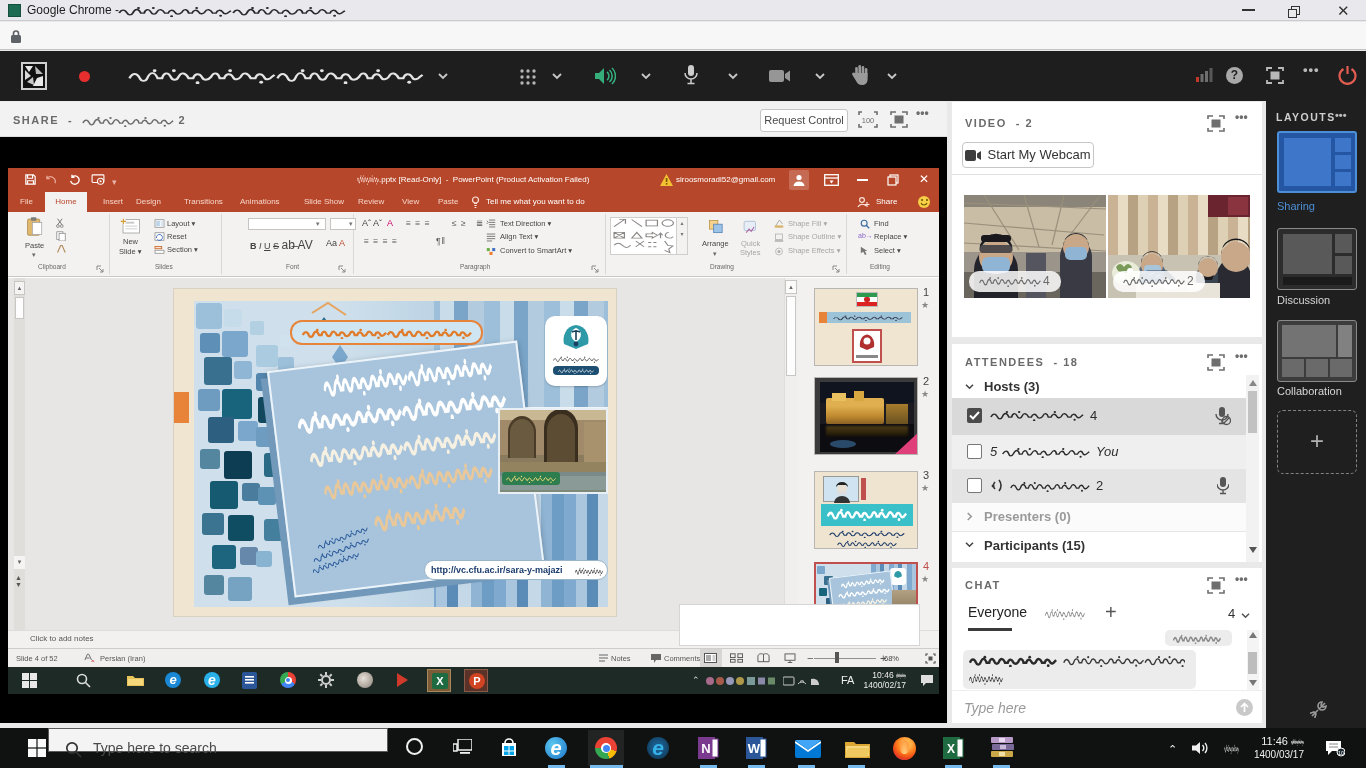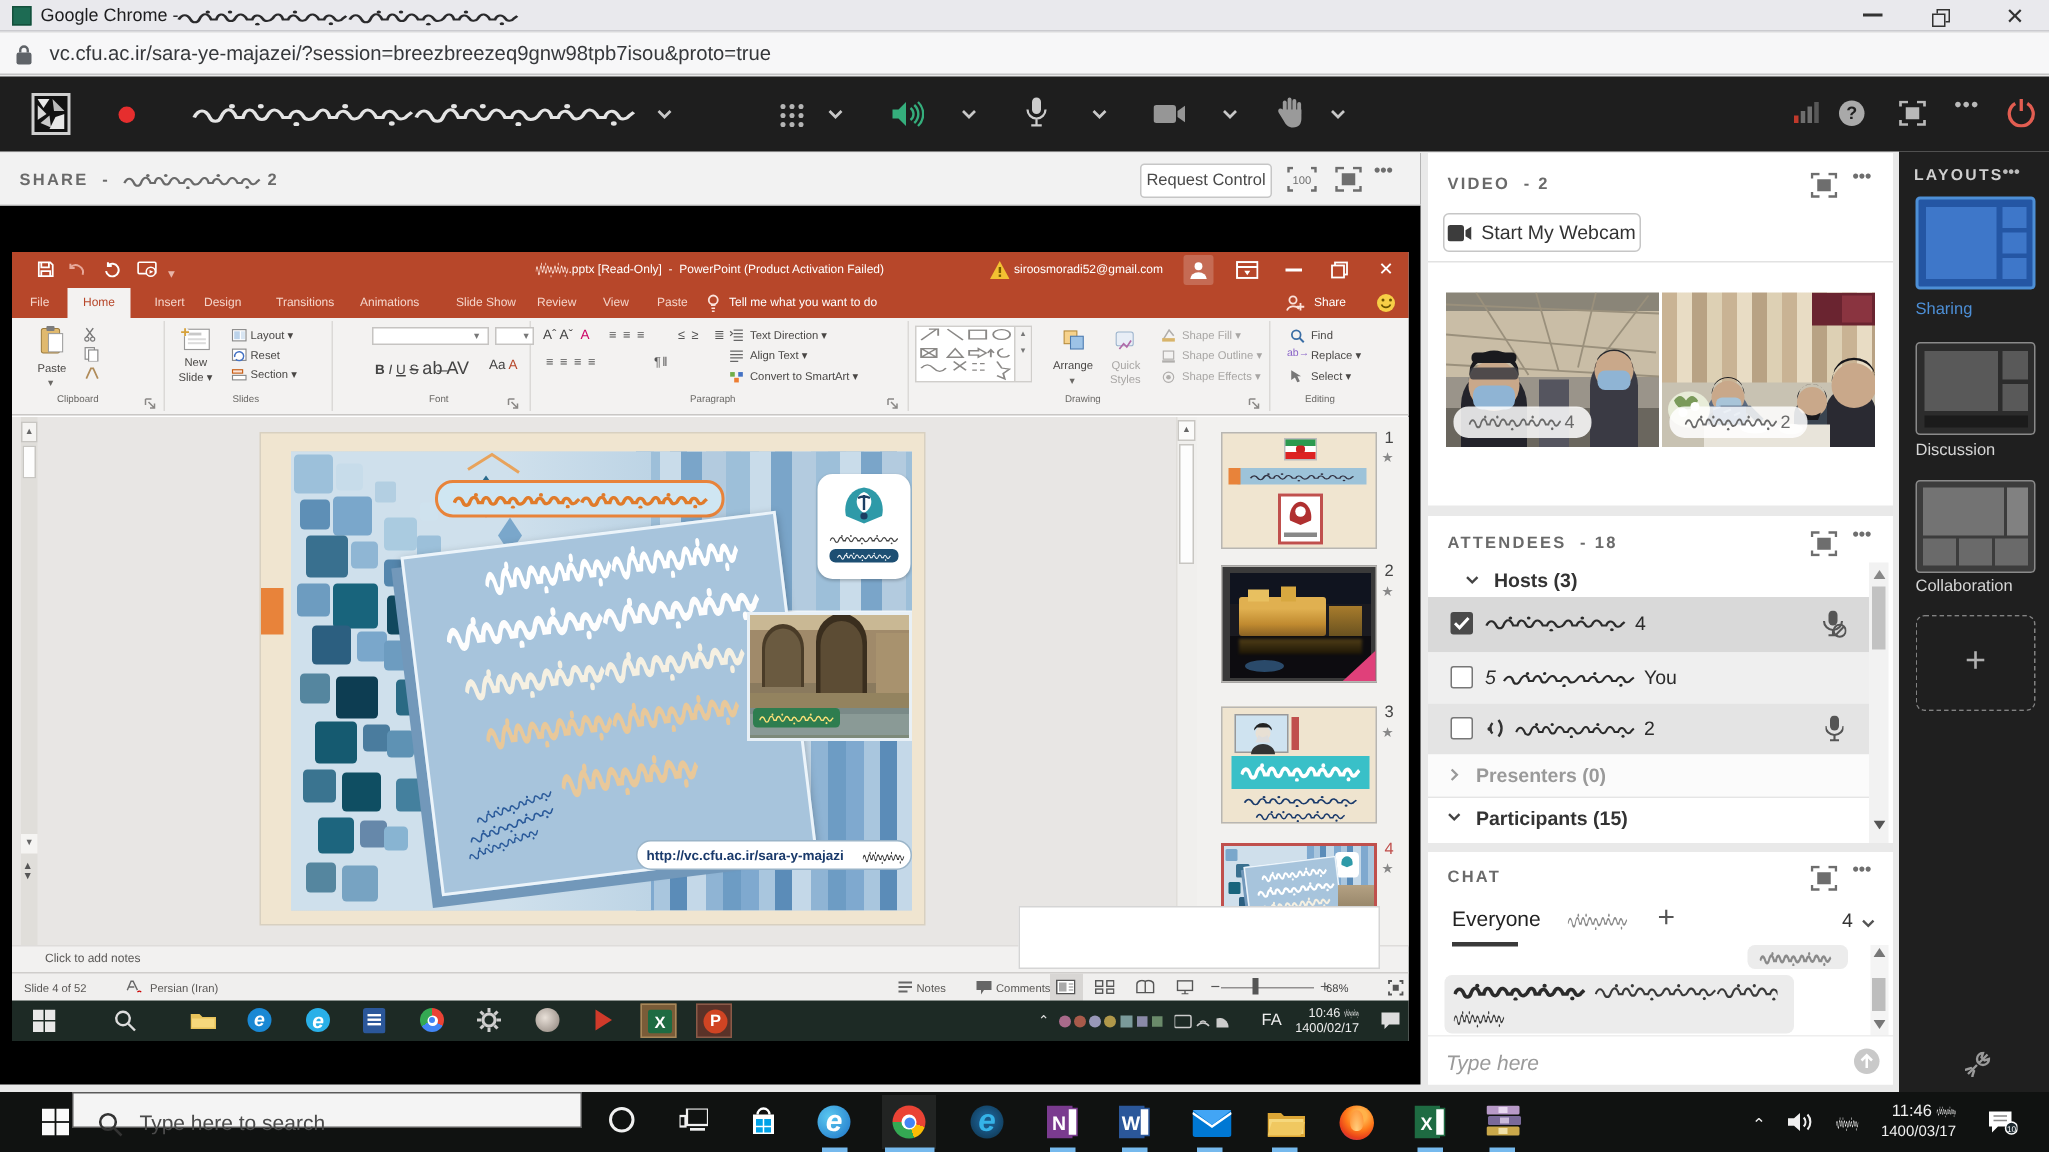--- a/index.html
+++ b/index.html
@@ -69,21 +69,20 @@
   <div class="abs" style="left:1291px;top:6px;width:9px;height:9px;border:1.4px solid #333;background:#e9e9ed"></div>
   <div class="abs" style="left:1288px;top:9px;width:9px;height:9px;border:1.4px solid #333;background:#e9e9ed"></div>
   <div class="abs" style="left:1337px;top:2px;font-size:15px;color:#333">✕</div>
 </div>
 
 <div class="abs" id="addrbar">
   <svg class="abs" style="left:10px;top:7px" width="12" height="15" viewBox="0 0 12 15">
       <rect x="1" y="6" width="10" height="8" rx="1.5" fill="#5f6368"></rect>
       <path d="M3.5,6 V4.5 a2.5,2.5 0 0 1 5,0 V6" fill="none" stroke="#5f6368" stroke-width="1.6"></path>
     </svg>
-  <div class="abs" style="left:33px;top:6px;font-size:13.5px;color:#36383b">vc.cfu.ac.ir/sara-ye-majazei/?session=breezbreezeq9gnw98tpb7isou&amp;proto=true</div>
 </div>
 
 <div class="abs" id="connectbar">
   <div class="abs" style="left:21px;top:11px;width:26px;height:28px;border:2px solid #cfcfcf;background:#111"></div>
   <svg class="abs" style="left:25px;top:15px" width="18" height="20" viewBox="0 0 18 20">
       <polygon points="0,0 8,0 4,6" fill="#e8e8e8"></polygon>
       <polygon points="10,0 18,8 11,8" fill="#bbb"></polygon>
       <polygon points="0,4 6,10 0,14" fill="#d8d8d8"></polygon>
       <polygon points="18,10 18,20 8,20 12,12" fill="#e8e8e8"></polygon>
       <polygon points="2,16 8,11 9,19" fill="#c8c8c8"></polygon>
@@ -876,21 +875,21 @@
 </div>
 
 <div class="pod" id="attpod" style="left:952px;top:344px;width:310px;height:218px">
   <div class="podtitle" style="top:12px">ATTENDEES&nbsp; - 18</div>
   <svg class="hicon abs" style="left:255px;top:10px" width="18" height="17" viewBox="0 0 18 17">
       <path d="M1,4 V1 H6 M12,1 H17 V4 M17,13 V16 H12 M6,16 H1 V13" stroke="#6e6e6e" stroke-width="1.6" fill="none"></path>
       <rect x="4.5" y="4.5" width="9" height="8" fill="#6e6e6e"></rect>
     </svg>
   <div class="abs" style="left:283px;top:5px;color:#6e6e6e;font-size:12px;font-weight:bold">•••</div>
   <div class="abs" id="attlist" style="left:0;top:31px;width:310px;height:187px;background:#fff">
-    <div class="abs" style="left:12px;top:0;width:280px;height:23px">
+    <div class="abs" style="left:0;top:0;width:280px;height:23px">
       <svg class="abs" style="left:12px;top:8px" width="11" height="7" viewBox="0 0 12 8">
           <path d="M2,2 L6,6 L10,2" stroke="#444" stroke-width="1.8" fill="none"></path>
         </svg>
       <div class="abs" style="left:32px;top:4px;font-size:13px;font-weight:bold;color:#333">Hosts (3)</div>
     </div>
     <div class="abs" style="left:0;top:23px;width:294px;height:37px;background:#d9d9d9">
       <div class="abs" style="left:15px;top:10px;width:15px;height:15px;background:#4a4a4a;border-radius:2px">
           <svg class="abs" style="left:2px;top:3px" width="11" height="9" viewBox="0 0 11 9">
             <path d="M1,4.5 L4,7.5 L10,1" stroke="#fff" stroke-width="2" fill="none"></path>
           </svg>
@@ -905,21 +904,21 @@
           <circle cx="11.5" cy="13.5" r="4" fill="none" stroke="#555" stroke-width="1.3"></circle>
           <line x1="8.8" y1="16.3" x2="14.2" y2="10.8" stroke="#555" stroke-width="1.3"></line>
         </svg>
     </div>
     <div class="abs" style="left:0;top:60px;width:294px;height:34px;background:#efefef">
       <div class="abs" style="left:15px;top:9px;width:15px;height:15px;background:#fff;border:1.6px solid #777;border-radius:2px"></div>
       <span class="abs" style="left:38px;top:9px;font-size:13px;font-style:italic;color:#2b2b2b">5</span>
       <svg class="fa abs" style="left:50px;top:12px;color:#2b2b2b;transform:skewX(-8deg)" viewBox="0 0 100 14" preserveAspectRatio="none" width="88" height="11">
           <use href="#sqg"></use>
         </svg>
-      <span class="abs" style="left:144px;top:9px;font-size:13px;color:#2b2b2b">You</span>
+      <span class="abs" style="left:144px;top:9px;font-size:13px;font-style:italic;color:#2b2b2b">You</span>
     </div>
     <div class="abs" style="left:0;top:94px;width:294px;height:34px;background:#e4e4e4">
       <div class="abs" style="left:15px;top:9px;width:15px;height:15px;background:#fff;border:1.6px solid #777;border-radius:2px"></div>
       <svg class="abs" style="left:39px;top:10px" width="13" height="14" viewBox="0 0 13 14">
           <path d="M4,10 a5,5 0 0 1 0,-7 M8,12 a8.5,8.5 0 0 0 0,-11" stroke="#333" stroke-width="1.6" fill="none"></path>
           <circle cx="2" cy="7" r="1.4" fill="#333"></circle>
         </svg>
       <svg class="fa abs" style="left:58px;top:12px;color:#2b2b2b" viewBox="0 0 100 14" preserveAspectRatio="none" width="80" height="11">
           <use href="#sqg"></use>
         </svg>

